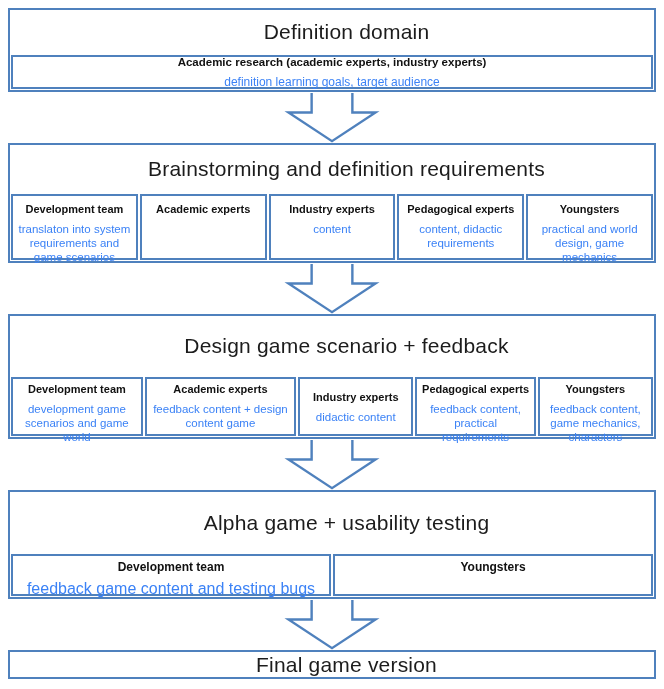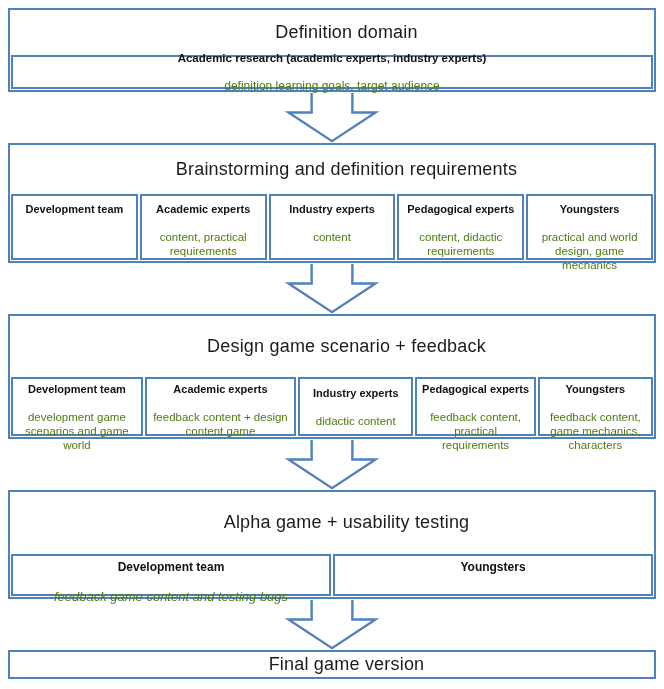--- a/index.html
+++ b/index.html
@@ -6,30 +6,30 @@
   .page{
     width:664px;height:689px;box-sizing:border-box;
     padding:8px 8px 0 8px;
     font-family:"Liberation Sans",sans-serif;
     color:#1f1f1f;background:#ffffff;
     display:flex;flex-direction:column;
   }
   .stage{border:2px solid #4f81bd;background:#ffffff;box-sizing:border-box;}
   .stage-title{
     display:flex;align-items:center;justify-content:center;
-    text-align:center;font-size:18px;color:#1c1c1c;letter-spacing:0.2px;margin-left:29px;
+    text-align:center;font-size:21px;color:#1c1c1c;letter-spacing:0.2px;margin-left:29px;
   }
   .cell-row{display:flex;align-items:flex-start;}
   .cell{
     border:2px solid #4f81bd;margin:1px;box-sizing:border-box;
     text-align:center;padding:3px 4px 4px 4px;background:#ffffff;
     display:flex;flex-direction:column;justify-content:flex-start;
   }
   .cell-header{font-weight:bold;font-size:11px;line-height:14px;color:#111;}
-  .cell-body{font-size:11.5px;line-height:14px;color:#4d7c0f;margin-top:14px;}
+  .cell-body{font-size:11.5px;line-height:14px;color:#3b82f6;margin-top:6px;}
   .arrow-gap{
     height:51px;display:flex;align-items:center;justify-content:center;
     flex:0 0 auto;
   }
   
   .stage1 .stage-title{height:44px;}
   .stage2 .stage-title{height:48px;}
   .stage3 .stage-title{height:60px;}
   .stage4 .stage-title{height:61px;}
   .stage5{height:29px;}
@@ -39,21 +39,21 @@
   .stage3 .cell:nth-child(1){flex:1.16 1 0;}
   .stage3 .cell:nth-child(2){flex:1.35 1 0;}
   .stage3 .cell:nth-child(3){flex:1.0 1 0; justify-content:center;}
   .stage3 .cell:nth-child(4){flex:1.05 1 0;}
   .stage3 .cell:nth-child(5){flex:1.0 1 0;}
   .stage3 .cell:nth-child(3) .cell-header{margin-top:2px;}
   .stage2 .cell:nth-child(3){justify-content:flex-start;}
   .stage2 .cell .cell-header{margin-top:3px;}
   .stage4 .cell{flex:1 1 0;height:42px;}
   .stage4 .cell-header{font-size:12px;line-height:16px;}
-  .stage4 .cell-body{font-size:13px;line-height:16px;font-style:italic;}
+  .stage4 .cell-body{font-size:16px;line-height:16px;}
   .stage1 .cell{height:34px;justify-content:center;}
   .stage1 .cell-header{font-size:11.5px;}
   .stage1 .cell-body{font-size:12px;}
 </style>
 </head>
 <body>
 
 <div class="page">
 
   <div class="stage stage1">
@@ -70,24 +70,24 @@
     <svg width="98" height="50" viewBox="0 0 100 54" aria-hidden="true">
       <path d="M28 0 L28 21 L3 21 L50 52 L97 21 L72 21 L72 0" fill="#ffffff" stroke="#4f81bd" stroke-width="2.6" stroke-linejoin="miter"></path>
     </svg>
   </div>
 
   <div class="stage stage2">
     <div class="stage-title">Brainstorming and definition requirements</div>
     <div class="cell-row">
       <div class="cell">
         <div class="cell-header">Development team</div>
+        <div class="cell-body">translaton into system requirements  and game scenarios</div>
       </div>
       <div class="cell">
         <div class="cell-header">Academic experts</div>
-        <div class="cell-body">content, practical requirements</div>
       </div>
       <div class="cell">
         <div class="cell-header">Industry experts</div>
         <div class="cell-body">content</div>
       </div>
       <div class="cell">
         <div class="cell-header">Pedagogical experts</div>
         <div class="cell-body">content, didactic requirements</div>
       </div>
       <div class="cell">

